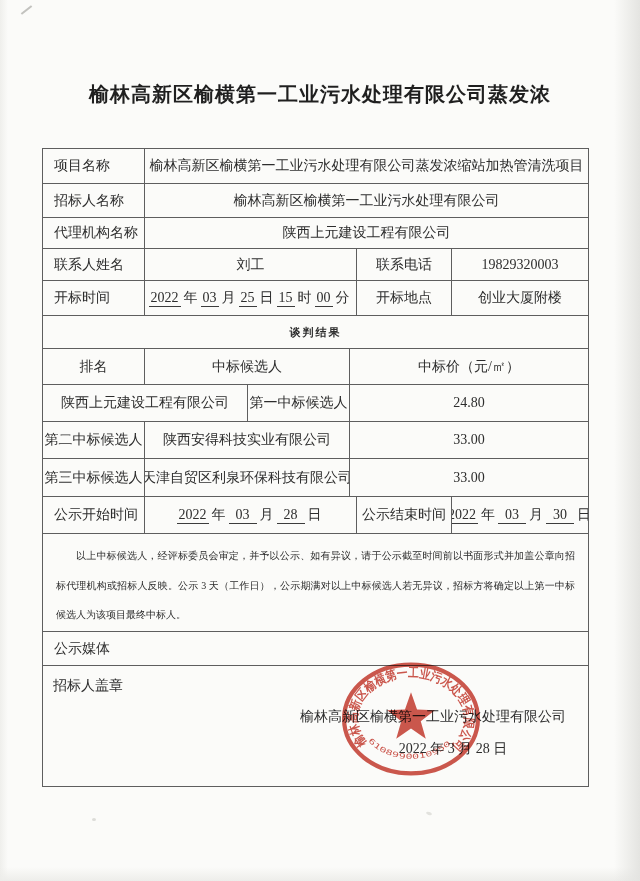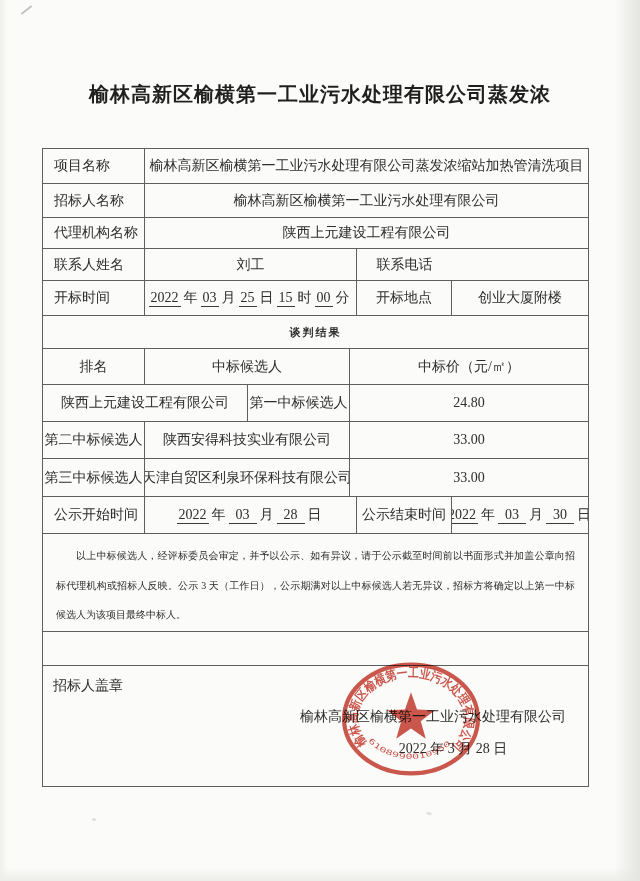--- a/index.html
+++ b/index.html
@@ -85,20 +85,21 @@
 
     <div class="row r3">
       <div class="c lab wl">代理机构名称</div>
       <div class="c flexv">陕西上元建设工程有限公司</div>
     </div>
 
     <div class="row r4">
       <div class="c lab wl">联系人姓名</div>
       <div class="c wmid">刘工</div>
       <div class="c wk2">联系电话</div>
+      <div class="c flexv">19829320003</div>
     </div>
 
     <div class="row r5">
       <div class="c lab wl">开标时间</div>
       <div class="c wmid">
         <span class="u">2022</span>
           <span class="unit">年</span>
           <span class="u">03</span>
           <span class="unit">月</span>
           <span class="u">25</span>
@@ -159,20 +160,21 @@
           <span class="u2">30</span>
           <span class="unit">日</span>
       </div>
     </div>
 
     <div class="row r12">
       <div class="para">以上中标候选人，经评标委员会审定，并予以公示、如有异议，请于公示截至时间前以书面形式并加盖公章向招标代理机构或招标人反映。公示 3 天（工作日），公示期满对以上中标候选人若无异议，招标方将确定以上第一中标候选人为该项目最终中标人。</div>
     </div>
 
     <div class="row r13">
+      <div class="c lab wl">公示媒体</div>
     </div>
 
     <div class="row r14 sealrow">
       <div class="seal-label">招标人盖章</div>
       <div class="sig">榆林高新区榆横第一工业污水处理有限公司</div>
       <div class="sigdate">2022 年 3 月 28 日</div>
     </div>
 
   </div>
 

